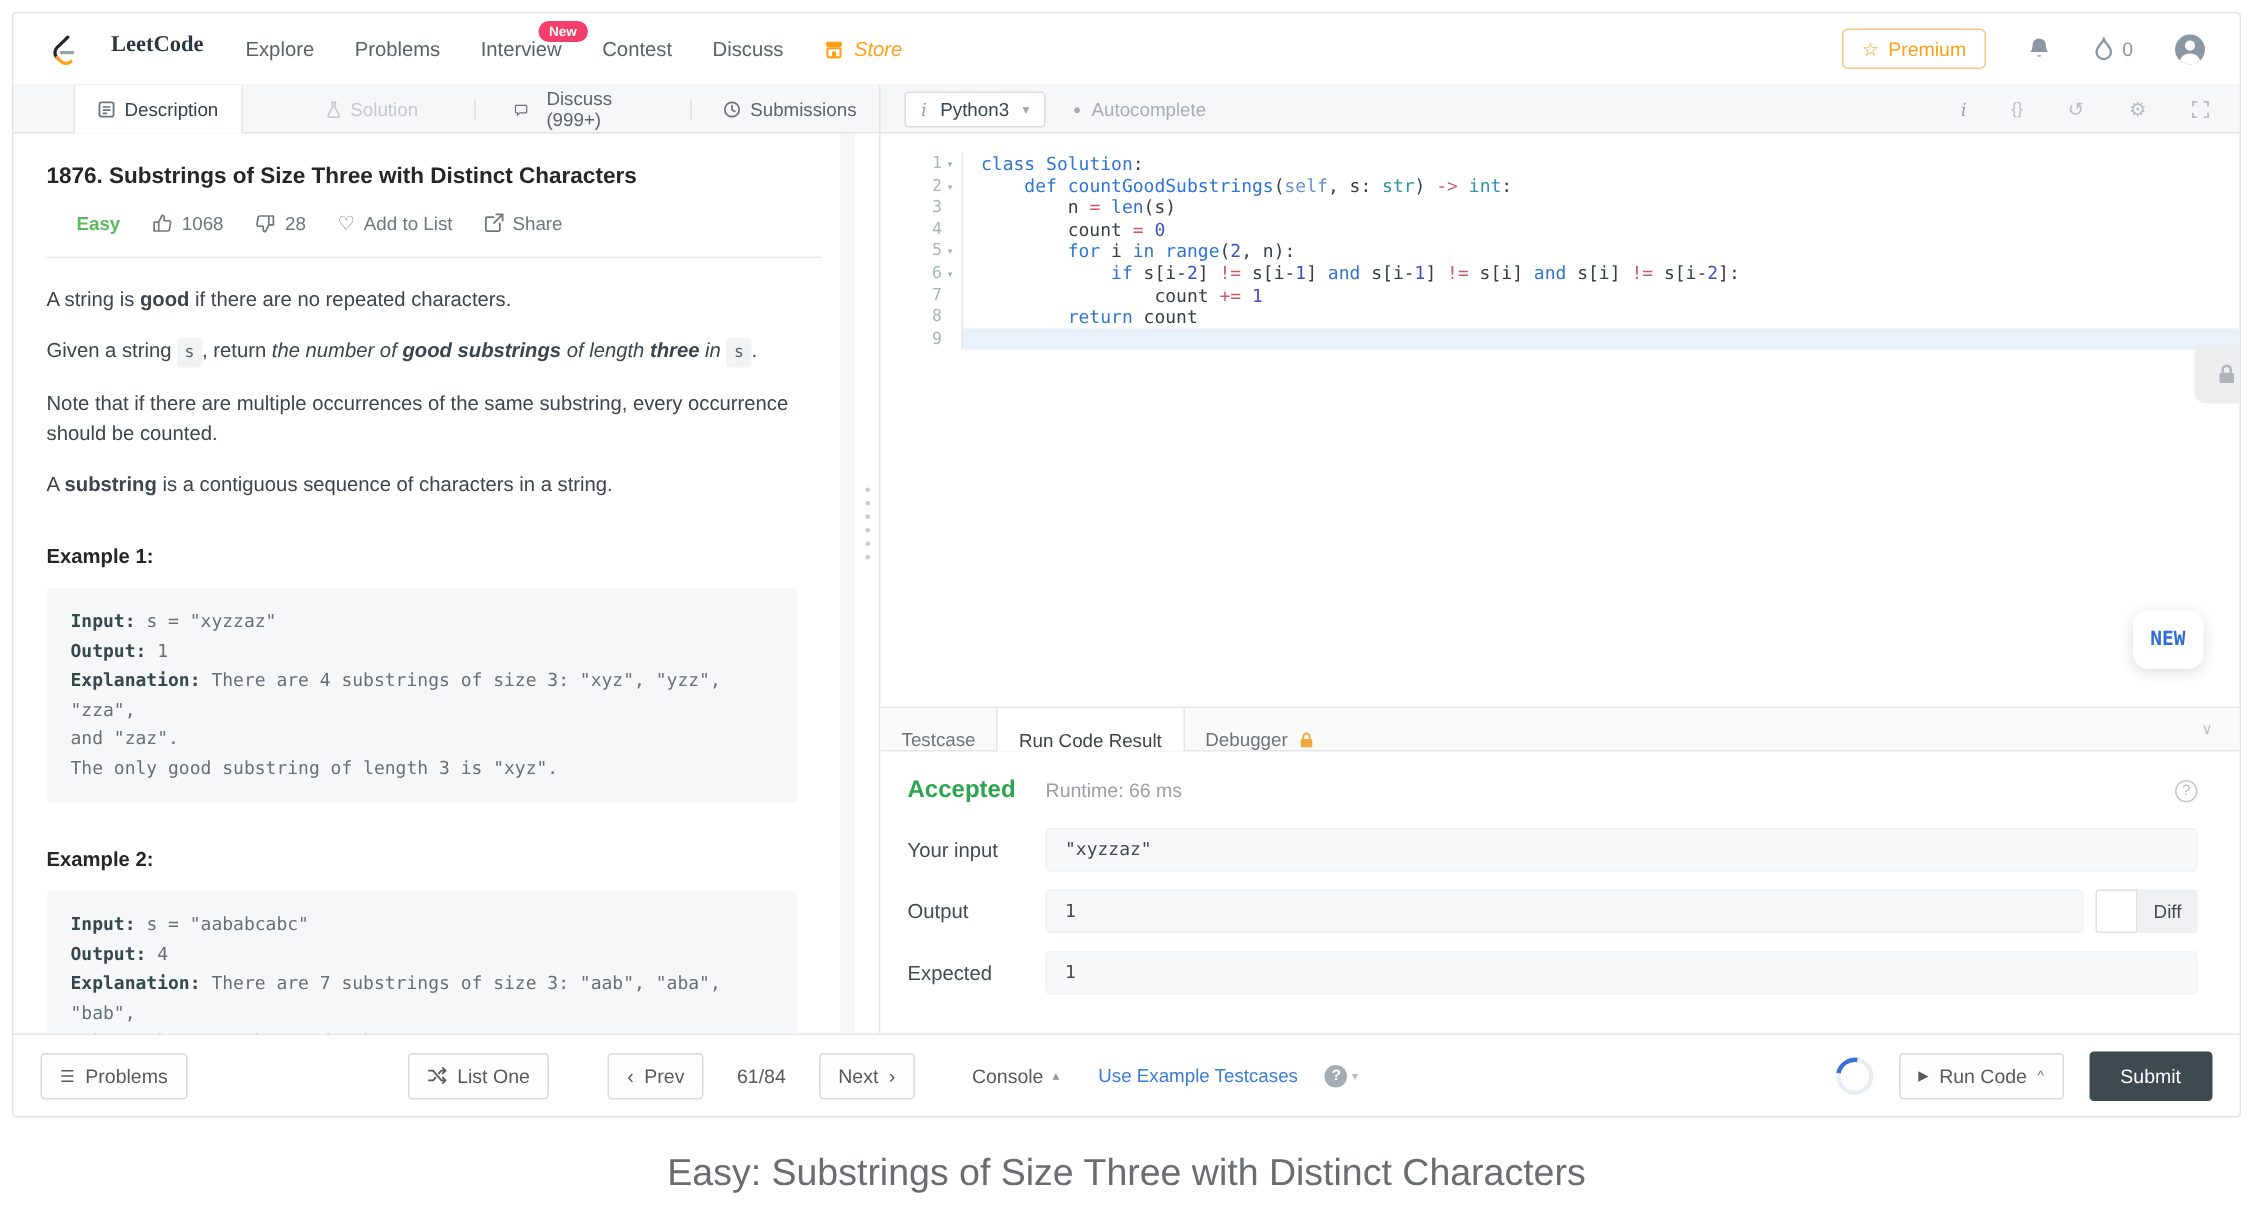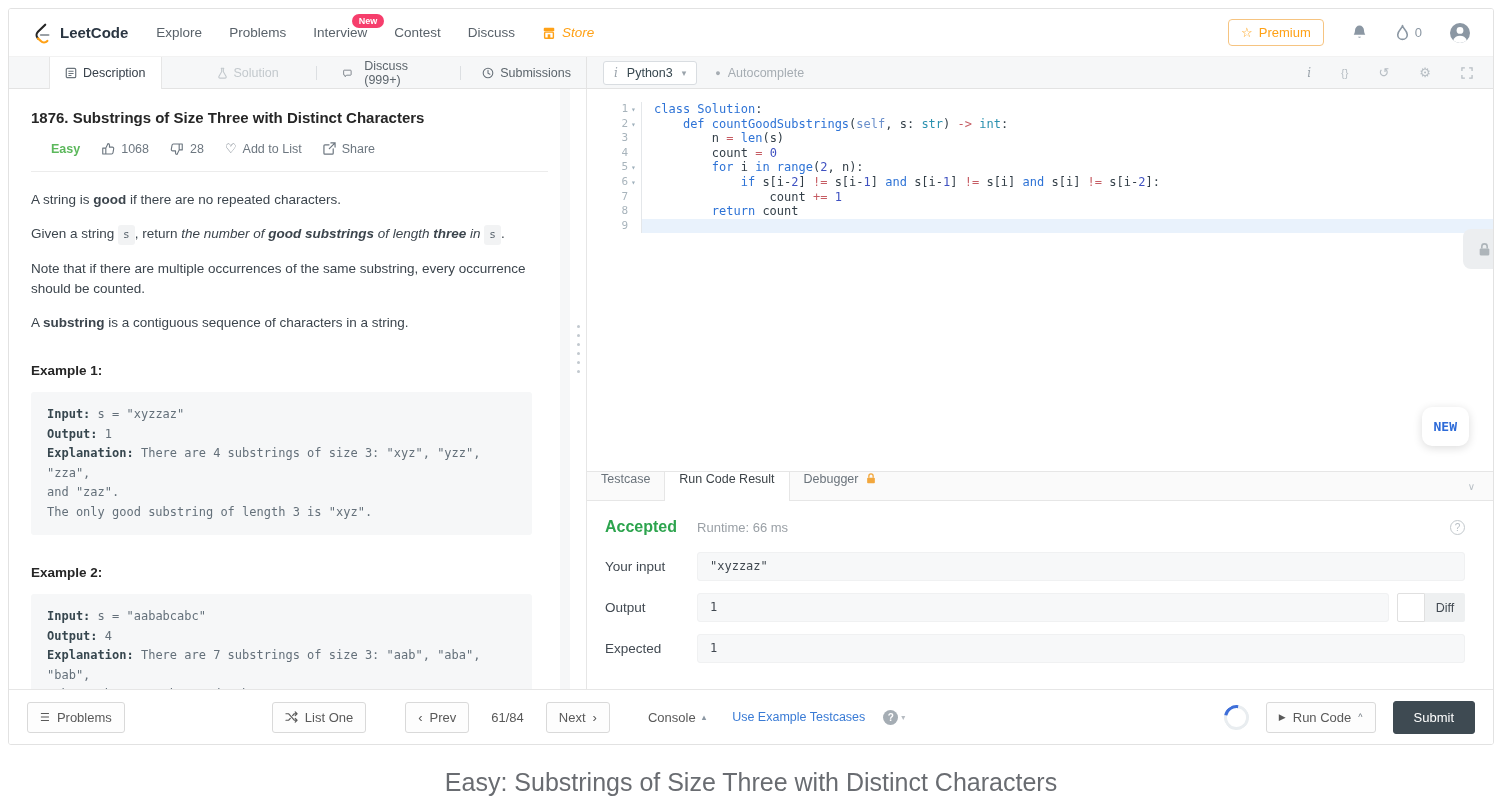--- a/index.html
+++ b/index.html
@@ -9,21 +9,21 @@
   *{box-sizing:border-box; margin:0; padding:0;}
   html,body{width:1502px; height:809px; background:#fff; overflow:hidden;
     font-family:"Liberation Sans", sans-serif; color:#3c454d;}
   .frame{position:absolute; left:8px; top:8px; width:1486px; height:737px;
     border:1px solid #e2e2e2; border-radius:3px; background:#fff;
     display:flex; flex-direction:column; overflow:hidden;}
 
   
   .navbar{height:48px; display:flex; align-items:center; padding:0 22px; background:#fff;
     border-bottom:1px solid #f2f2f2; flex:0 0 auto;}
-  .brand{display:flex; align-items:center; gap:7px; margin-right:28px;}
+  .brand{display:flex; gap:21px; margin-right:28px;font-family:Liberation Serif, serif;}
   .brand-text{font-size:15px; font-weight:bold; color:#2b3642;}
   .nav-items{display:flex; align-items:center; gap:27px; font-size:13.5px; color:#59626a;}
   .nav-item{cursor:pointer; position:relative;}
   .nav-badge{position:absolute; top:-11px; right:-17px; background:var(--new-badge); color:#fff;
     font-size:9px; padding:2px 7px; border-radius:8px; font-weight:bold;}
   .nav-store{display:flex; align-items:center; gap:6px; color:var(--accent); font-size:13.5px; margin-left:27px; cursor:pointer;font-style:italic;}
   .nav-right{margin-left:auto; display:flex; align-items:center; gap:27px;}
   .premium-btn{display:flex; align-items:center; gap:6px; border:1px solid #f6c481; color:var(--accent);
     border-radius:4px; padding:5px 12px; font-size:13px; background:#fff; cursor:pointer;}
   .icon-gray{color:#8b97a3;}
@@ -83,21 +83,21 @@
   .tk-typ{color:#2b91af;} .tk-slf{color:#6a8fcb;} .tk-op{color:#c65d64;} .tk-num{color:#3f51c1;}
   .editor-lock-float{position:absolute; right:-12px; top:140px; width:42px; height:40px; border-radius:8px;
     background:#eceef0; display:flex; align-items:center; justify-content:center; color:#aeb5ba; cursor:pointer;}
   .new-badge{position:absolute; right:24px; top:318px; background:#fff; border-radius:10px;
     box-shadow:0 2px 10px rgba(0,0,0,.14); padding:12px 12px; color:#2e6bd8; font-weight:bold; font-size:13px; cursor:pointer;}
 
   
   .console{flex:1; display:flex; flex-direction:column; min-height:0;}
   .console-tabs{height:30px; flex:0 0 auto; background:#fafafa; border-top:1px solid #e6e6e6;
     border-bottom:1px solid #e6e6e6; display:flex; align-items:stretch; font-size:12.5px; color:#6a737b; position:relative;}
-  .ctab{display:flex; align-items:flex-start; gap:7px; padding:0 14px; cursor:pointer;}
+  .ctab{display:flex; align-items:flex-end; gap:7px; padding:0 14px; cursor:pointer;}
   .ctab.active{background:#fff; border-left:1px solid #e6e6e6; border-right:1px solid #e6e6e6;
     margin-bottom:-1px; color:#3c4348;}
   .console-chevron{position:absolute; right:18px; top:0; bottom:0; display:flex; align-items:center;
     color:#b7bec4; font-size:10px; cursor:pointer;}
   .console-body{flex:1; background:#fff; padding:17px 28px 0 18px; overflow:hidden;}
   .status-row{display:flex; align-items:baseline; gap:20px; margin-bottom:16px;}
   .status-accepted{color:var(--accepted); font-weight:bold; font-size:16px; cursor:pointer;}
   .status-runtime{color:#9aa0a6; font-size:13px;}
   .help-circle{margin-left:auto; width:15px; height:15px; border:1px solid #c3c9cd; border-radius:50%;
     color:#b7bec4; font-size:10px; display:flex; align-items:center; justify-content:center; align-self:center; cursor:pointer;}

